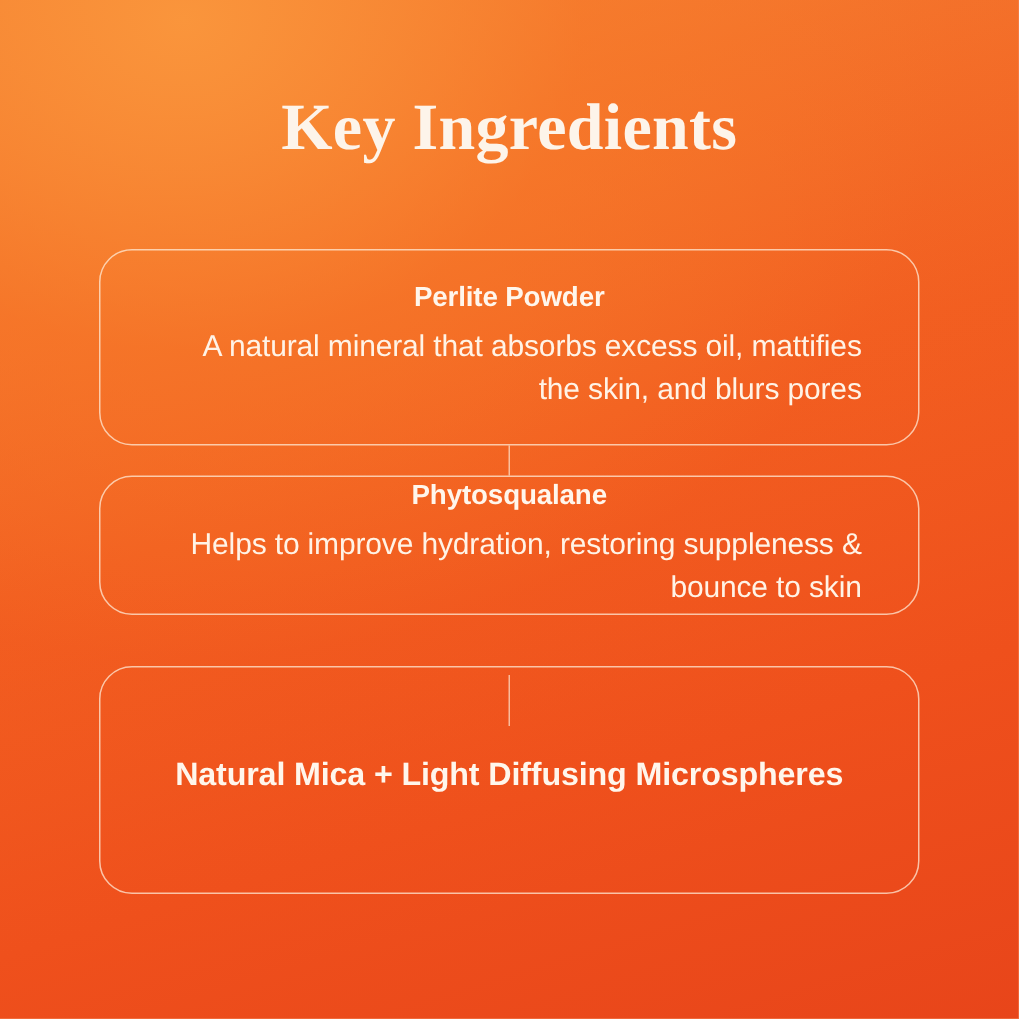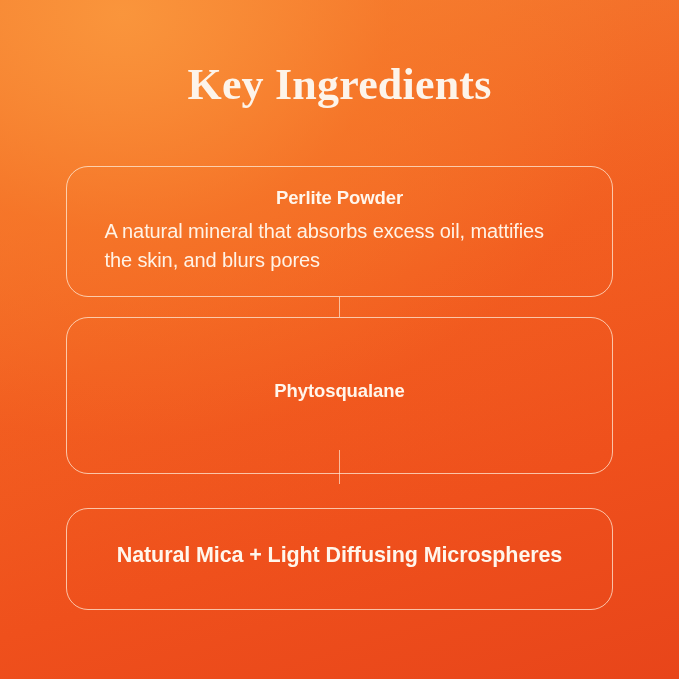--- a/index.html
+++ b/index.html
@@ -52,31 +52,31 @@
     top: 166px;
     width: 547px;
   }
 
   .card {
     position: relative;
     box-sizing: border-box;
     width: 547px;
     border: 1px solid rgba(255, 240, 222, 0.72);
     border-radius: 22px;
-    text-align: left;
+    text-align: right;
     display: flex;
     flex-direction: column;
     align-items: center;
     justify-content: center;
     padding: 10px 22px 14px;
   }
 
   .card-1 { height: 131px; }
-  .card-2 { height: 157px; margin-top: 20px; }
-  .card-3 { height: 102px; margin-top: 34px; }
+  .card-2 { height: 93px; margin-top: 20px; }
+  .card-3 { height: 152px; margin-top: 34px; }
 
   .connector {
     position: absolute;
     left: 273px;
     width: 1px;
     background: rgba(255, 240, 222, 0.66);
   }
   .connector-1 { top: 131px;  height: 20px; }
   .connector-2 { top: 284px;  height: 34px; }
 
@@ -122,20 +122,21 @@
 
     <div class="card card-1">
       <div class="card-heading">Perlite Powder</div>
       <div class="card-body">A natural mineral that absorbs excess oil, mattifies the skin, and blurs pores</div>
     </div>
 
     <div class="connector connector-1"></div>
 
     <div class="card card-2">
       <div class="card-heading">Phytosqualane</div>
+      <div class="card-body">Helps to improve hydration, restoring suppleness &amp; bounce to skin</div>
     </div>
 
     <div class="connector connector-2"></div>
 
     <div class="card card-3">
       <div class="card-heading">Natural Mica + Light Diffusing Microspheres</div>
     </div>
 
   </div>
 </div>

